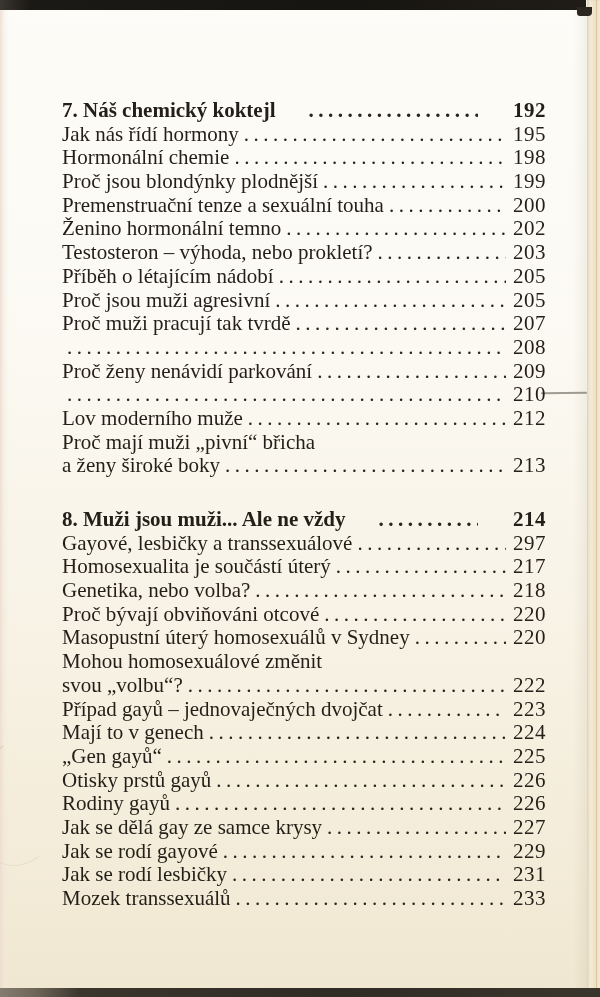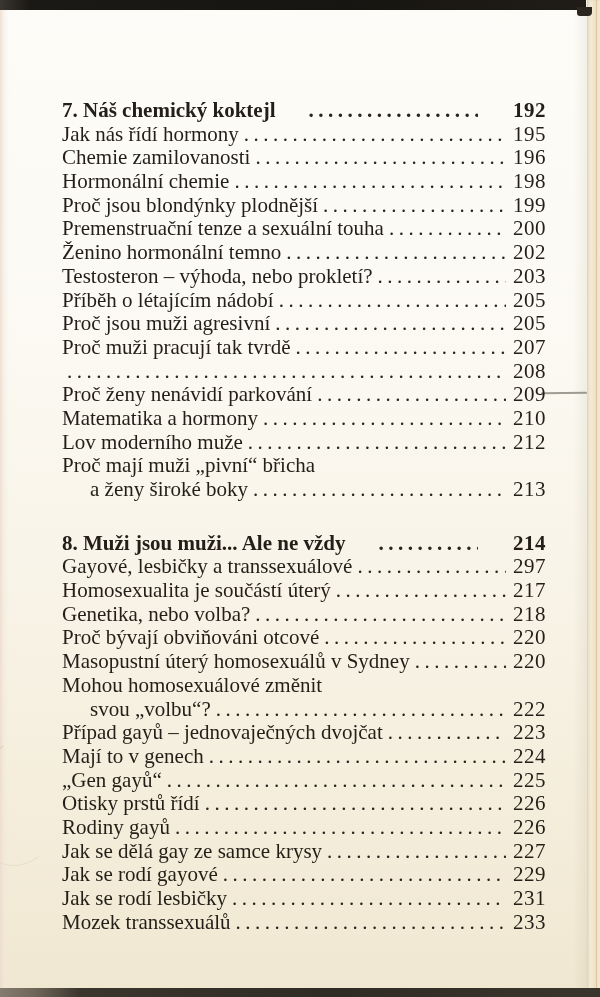--- a/index.html
+++ b/index.html
@@ -109,21 +109,20 @@
       letter-spacing: 0.5px;
     }
     .heading, .heading .num, .heading .leader {
       font-weight: bold;
       gap: 28px;
     }
     .section-gap {
       margin-top: 30px;
     }
     .indent .t {
-      margin-left: 28px;
     }
   </style>
 </head>
 <body>
 
 <div class="edge-top"></div>
 <div class="edge-top-blob"></div>
 <div class="edge-right"></div>
 <div class="page-shade"></div>
 <div class="edge-bottom"></div>
@@ -136,25 +135,20 @@
     <span class="t">7. Náš chemický koktejl</span>
     <span class="leader"></span>
     <span class="num">192</span>
   </div>
   <div class="row">
     <span class="t">Jak nás řídí hormony</span>
     <span class="leader"></span>
     <span class="num">195</span>
   </div>
   <div class="row">
-    <span class="t">Chemie zamilovanosti</span>
-    <span class="leader"></span>
-    <span class="num">196</span>
-  </div>
-  <div class="row">
     <span class="t">Hormonální chemie</span>
     <span class="leader"></span>
     <span class="num">198</span>
   </div>
   <div class="row">
     <span class="t">Proč jsou blondýnky plodnější</span>
     <span class="leader"></span>
     <span class="num">199</span>
   </div>
   <div class="row">
@@ -190,21 +184,20 @@
   <div class="row">
     <span class="leader"></span>
     <span class="num">208</span>
   </div>
   <div class="row">
     <span class="t">Proč ženy nenávidí parkování</span>
     <span class="leader"></span>
     <span class="num">209</span>
   </div>
   <div class="row">
-    <span class="t">Matematika a hormony</span>
     <span class="leader"></span>
     <span class="num">210</span>
   </div>
   <div class="row">
     <span class="t">Lov moderního muže</span>
     <span class="leader"></span>
     <span class="num">212</span>
   </div>
   <div class="row">
     <span class="t">Proč mají muži „pivní“ břicha</span>
@@ -262,21 +255,21 @@
     <span class="t">Mají to v genech</span>
     <span class="leader"></span>
     <span class="num">224</span>
   </div>
   <div class="row">
     <span class="t">„Gen gayů“</span>
     <span class="leader"></span>
     <span class="num">225</span>
   </div>
   <div class="row">
-    <span class="t">Otisky prstů řídí</span>
+    <span class="t">Otisky prstů gayů</span>
     <span class="leader"></span>
     <span class="num">226</span>
   </div>
   <div class="row">
     <span class="t">Rodiny gayů</span>
     <span class="leader"></span>
     <span class="num">226</span>
   </div>
   <div class="row">
     <span class="t">Jak se dělá gay ze samce krysy</span>

